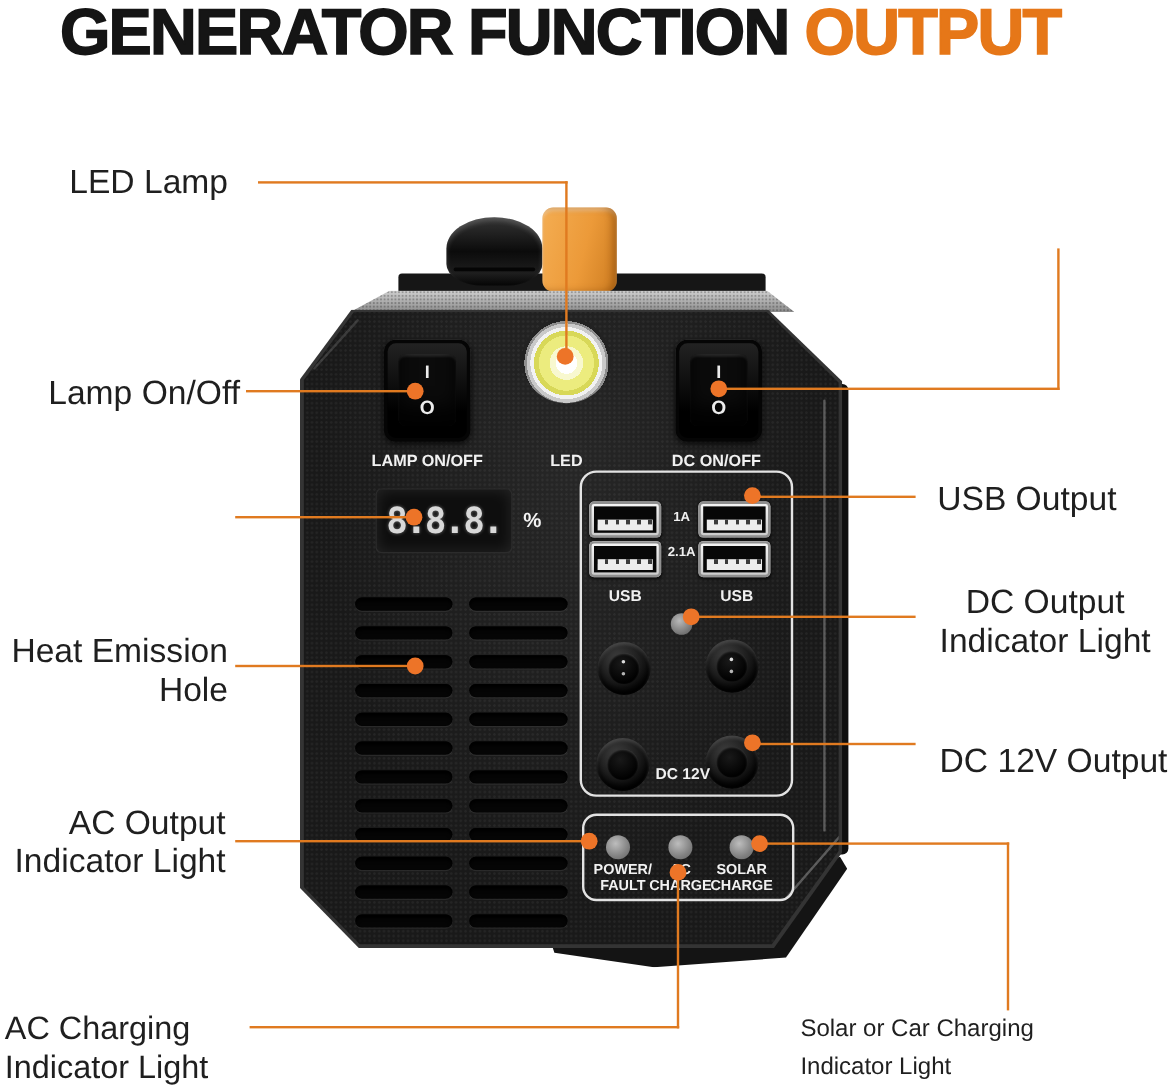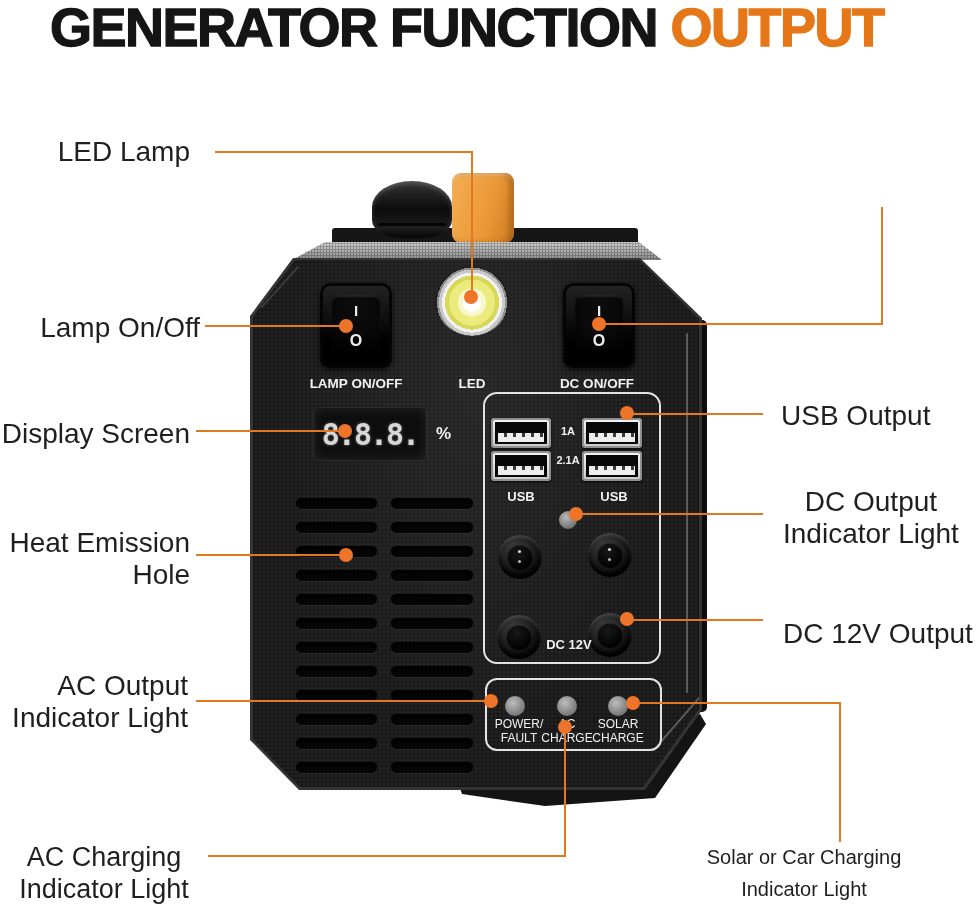--- a/index.html
+++ b/index.html
@@ -8,21 +8,21 @@
 
   
   .title{position:absolute;left:50px;top:-4px;font-size:54px;font-weight:bold;
          letter-spacing:-1.5px;color:#151515;white-space:nowrap;
          -webkit-text-stroke:1.3px #151515;}
   .title .orange{color:#E67718;-webkit-text-stroke:1.3px #E67718;}
 
   
   .lbl{position:absolute;font-size:28px;line-height:32px;color:#1f1f1f;white-space:nowrap;}
   .r{text-align:right;}
-  .c{text-align:center;white-space:normal;}
+  .c{text-align:left;white-space:normal;}
 
   
   .cl{position:absolute;background:#E07A20;}
   .hl{height:2px;}
   .vl{width:2px;}
   .dot{position:absolute;width:14px;height:14px;border-radius:50%;background:#ED7428;}
 
   
   .face-rim{position:absolute;left:250px;top:258px;width:452px;height:532px;background:#343434;
             clip-path:polygon(43px 0,390px 0,452px 60px,452px 452px,395px 532px,49px 532px,0 482px,0 58px);}
@@ -79,21 +79,21 @@
         background:radial-gradient(circle at 38% 30%,#3d3d3d,#151515 55%,#000 78%);
         box-shadow:inset 0 2px 3px rgba(255,255,255,0.18), inset 0 -3px 5px #000;}
   .jack::after{content:'';position:absolute;left:9px;top:9px;right:9px;bottom:9px;border-radius:50%;
         background:radial-gradient(circle at 42% 35%,#191919,#000 72%);
         box-shadow:inset 0 1px 2px rgba(255,255,255,0.22);}
   .jack.dots::before{content:'';position:absolute;left:20px;top:15px;width:3px;height:3px;border-radius:50%;
         background:#ddd;box-shadow:0 10px 0 #b5b5b5;z-index:2;}
 
   .slight{position:absolute;width:20px;height:20px;border-radius:50%;
           background:radial-gradient(circle at 40% 35%,#bdbdbd,#828282 60%,#626262);}
-  .stext{position:absolute;width:62px;color:#f1f1f1;font-weight:normal;font-size:12px;line-height:13.5px;
+  .stext{position:absolute;width:62px;color:#f1f1f1;font-weight:bold;font-size:12px;line-height:13.5px;
          text-align:center;}
 
   
   .topbar{position:absolute;left:332px;top:228px;width:306px;height:17px;background:#161616;border-radius:3px;}
   .knob{position:absolute;left:372px;top:181px;width:80px;height:57px;
         border-radius:40px 40px 30px 30px / 26px 26px 18px 18px;
         background:linear-gradient(180deg,#343434,#0b0b0b 50%,#1e1e1e 82%,#050505);
         box-shadow:inset 0 3px 4px rgba(255,255,255,0.18);}
   .knob::after{content:'';position:absolute;left:6px;right:6px;bottom:12px;height:3px;background:#000;
         border-radius:2px;opacity:.8;}
@@ -232,21 +232,20 @@
         <div class="stext" style="left:100px;top:38px;">
           <div>SOLAR</div>
           <div>CHARGE</div>
         </div>
       </div>
     </div>
   </div>
 
   <div class="lbl r" style="right:787px;top:136px;">LED Lamp</div>
   <div class="lbl r" style="right:777px;top:312px;">Lamp On/Off</div>
-  <div class="lbl r" style="right:787px;top:418px;">Display Screen</div>
   <div class="lbl r" style="right:787px;top:527px;">
     <div>Heat Emission</div>
     <div>Hole</div>
   </div>
   <div class="lbl r" style="right:789px;top:670px;">
     <div>AC Output</div>
     <div>Indicator Light</div>
   </div>
   <div class="lbl c" style="left:4px;top:841px;width:200px;font-size:27px;">
     <div>AC Charging</div>

